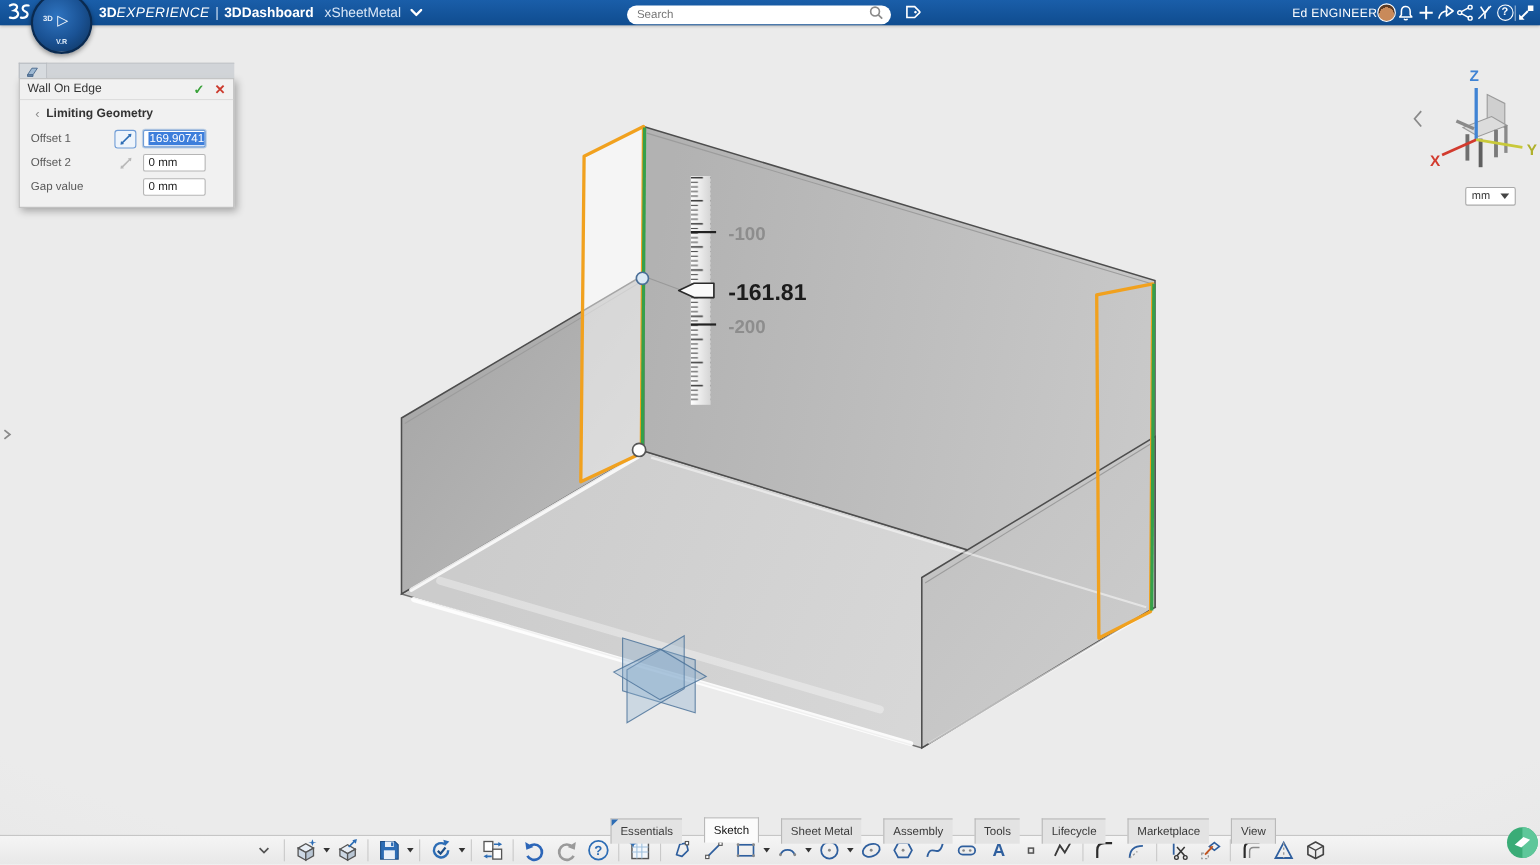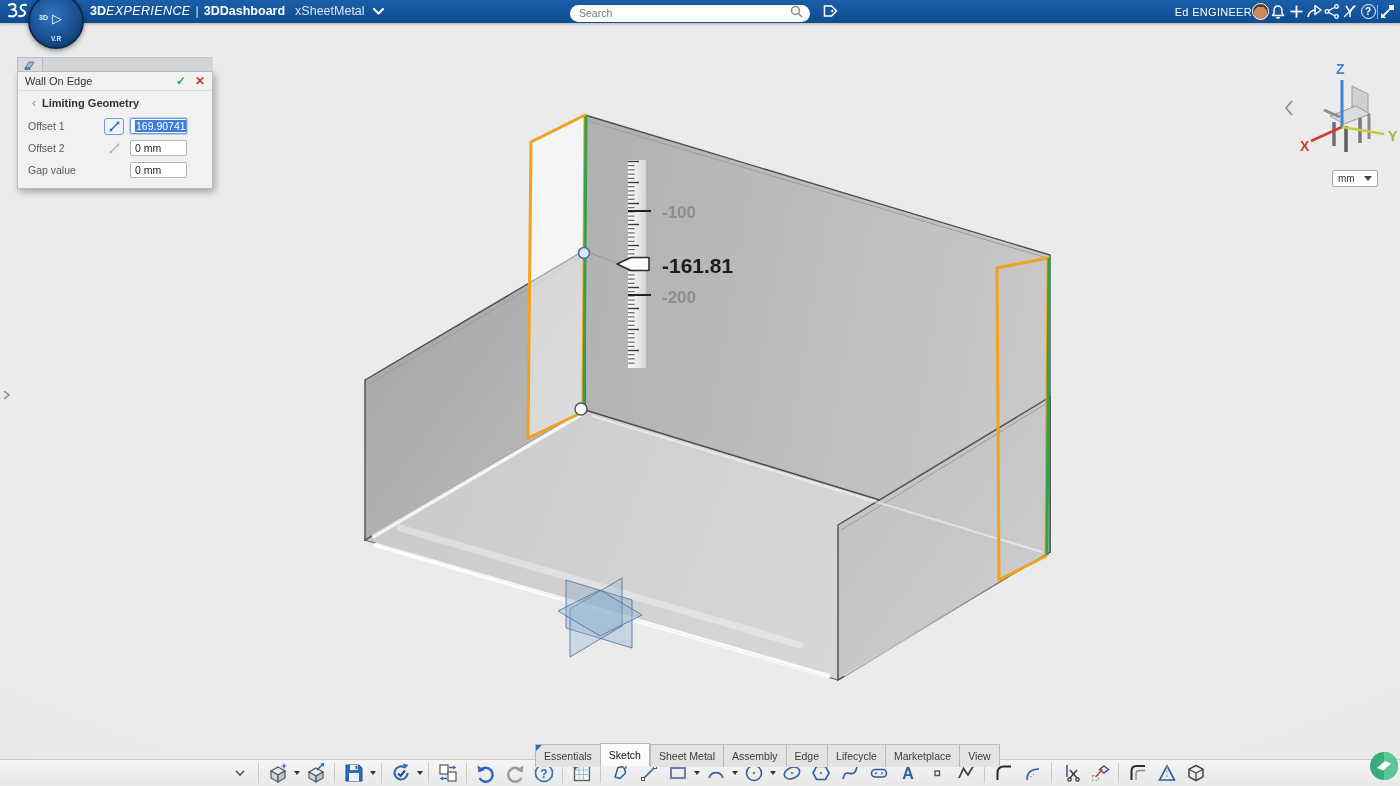--- a/index.html
+++ b/index.html
@@ -79,21 +79,21 @@
   #units-dd .udlab { flex:1; }
   #units-dd .udcaret { width:0; height:0; border-left:4px solid transparent;
     border-right:4px solid transparent; border-top:5px solid #444; }
   #left-expander { position:absolute; left:0px; top:384px; width:14px; height:22px; z-index:10;
     display:flex; align-items:center; cursor:pointer;}
 
   
   #tabs-row { position:absolute; left:535px; top:744px; height:15px; display:flex; z-index:20;}
   .rtab { position:relative; height:15px; padding:11px 8px; font-size:10.5px; color:#3a3a3a;
     background:#e3e3e3; border:1px solid #b9b9b9; border-bottom:none; border-right:none;
-    display:flex; align-items:center; cursor:pointer; white-space:nowrap;}
+    display:flex; align-items:center; cursor:pointer; white-space:nowrap;margin-left:20px;}
   .rtab:last-child { border-right:1px solid #b9b9b9; }
   .rtab.active { background:#fbfbfb; color:#111; height:16px; margin-top:-1px; z-index:2;
     border-right:1px solid #b9b9b9;}
   #ess-flag { position:absolute; left:0; top:0; width:0; height:0;
     border-top:6px solid #2d6db5; border-right:6px solid transparent; }
   #toolbar-row { position:absolute; left:0; top:759px; width:1400px; height:27px; z-index:15;
     background:linear-gradient(#f5f5f5,#e8e8e8); border-top:1px solid #c6c6c6;
     display:flex; align-items:center; padding-left:226px; gap:2px; }
   .tbtn { width:27px; height:24px; display:flex; align-items:center; justify-content:center;
     cursor:pointer; border-radius:2px; position:relative; flex:0 0 auto;}
@@ -358,21 +358,21 @@
   <div class="rtab active">
       <span>Sketch</span>
     </div>
   <div class="rtab">
       <span>Sheet Metal</span>
     </div>
   <div class="rtab">
       <span>Assembly</span>
     </div>
   <div class="rtab">
-      <span>Edge</span>
+      <span>Tools</span>
     </div>
   <div class="rtab">
       <span>Lifecycle</span>
     </div>
   <div class="rtab">
       <span>Marketplace</span>
     </div>
   <div class="rtab">
       <span>View</span>
     </div>

